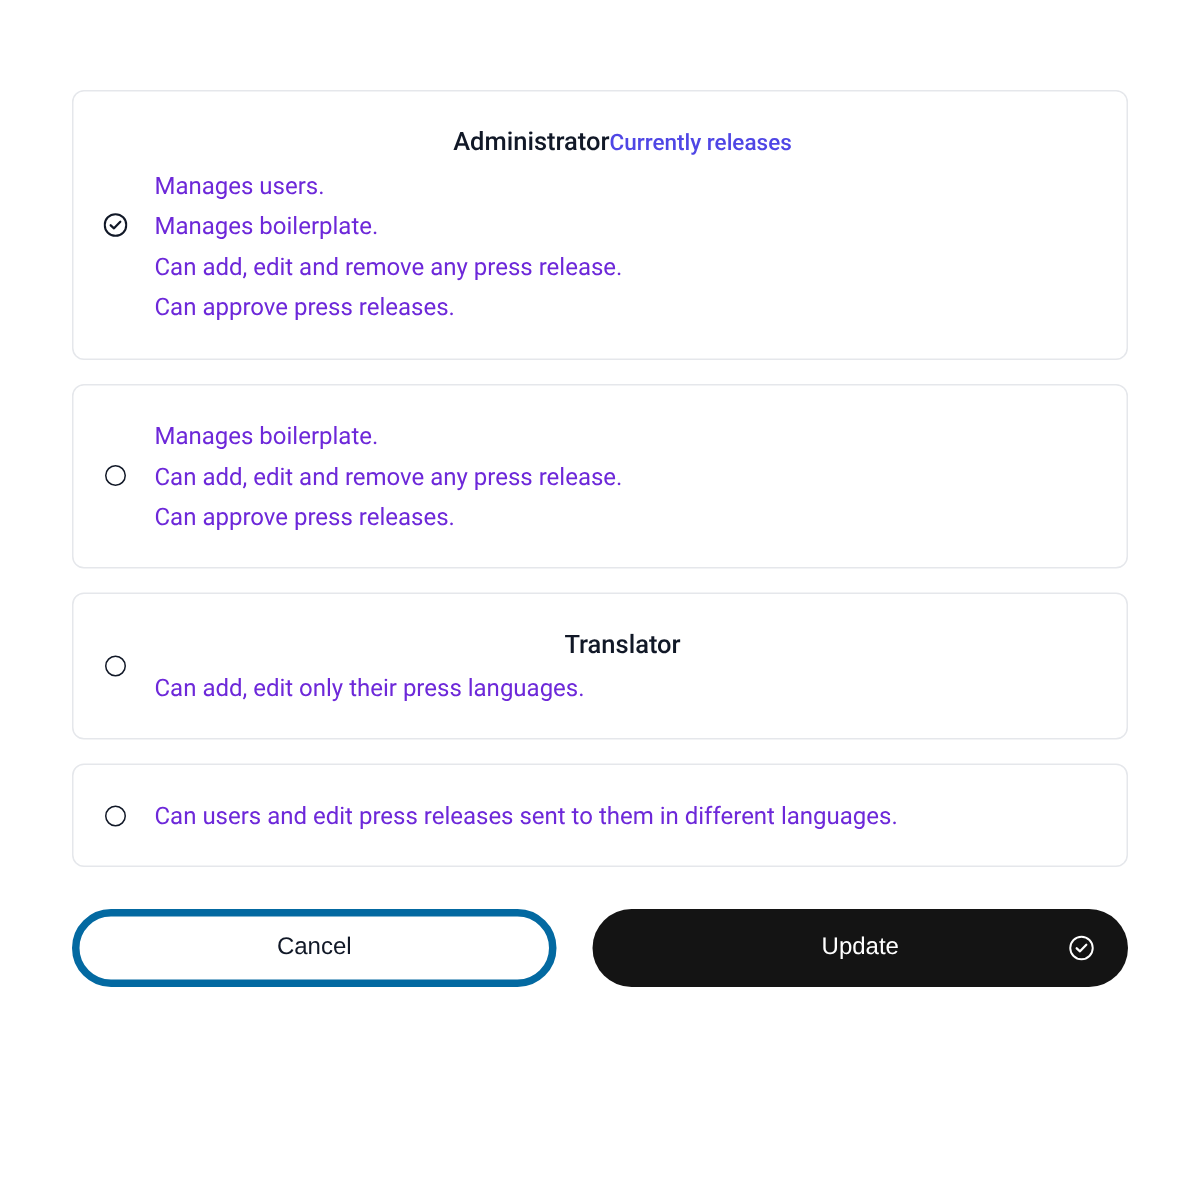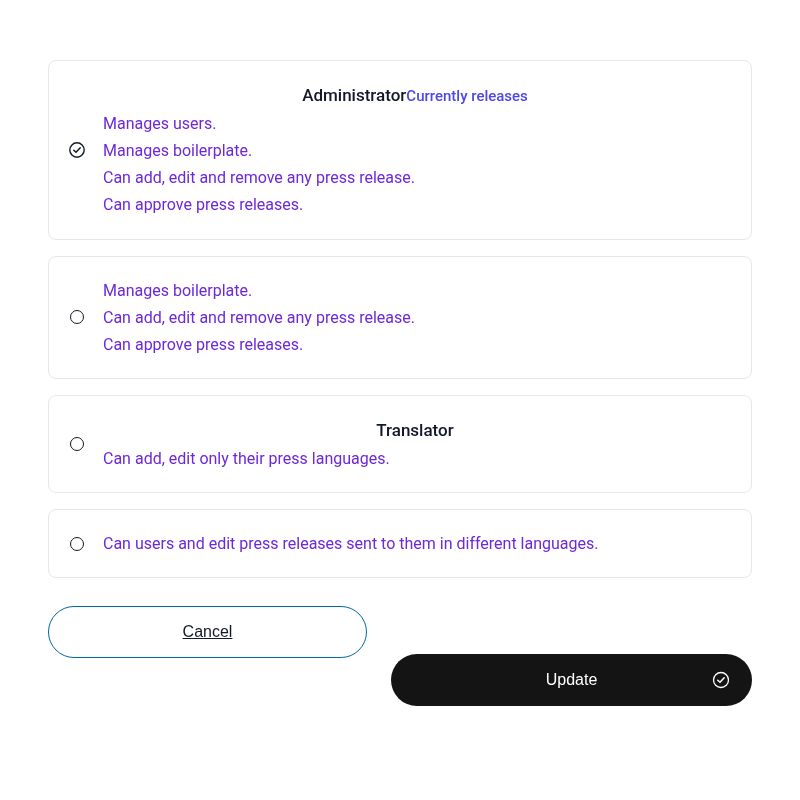--- a/index.html
+++ b/index.html
@@ -86,29 +86,27 @@
       cursor: pointer;
       display: flex;
       align-items: center;
       justify-content: center;
       gap: 10px;
       position: relative;
     }
     .btn-cancel {
       background: #fff;
       color: #111827;
-      border: 1px solid #0369a1;
-      text-decoration: underline;
+      border: 5px solid #0369a1;
     }
     .btn-update {
       background: #141414;
       color: #fff;
       border: none;
       padding: 0 22px;
-      margin-top: 48px;
     }
     .btn-update .label {
       flex: 1;
       text-align: center;
     }
     .btn-update .check-slot {
       width: 18px;
       height: 18px;
       display: flex;
       align-items: center;

